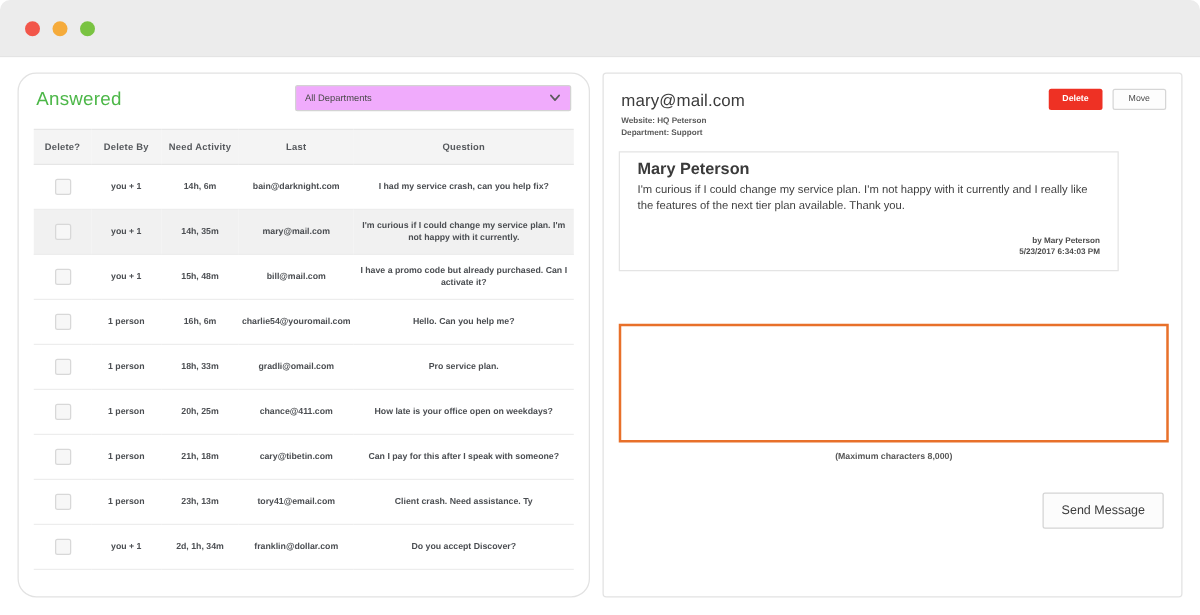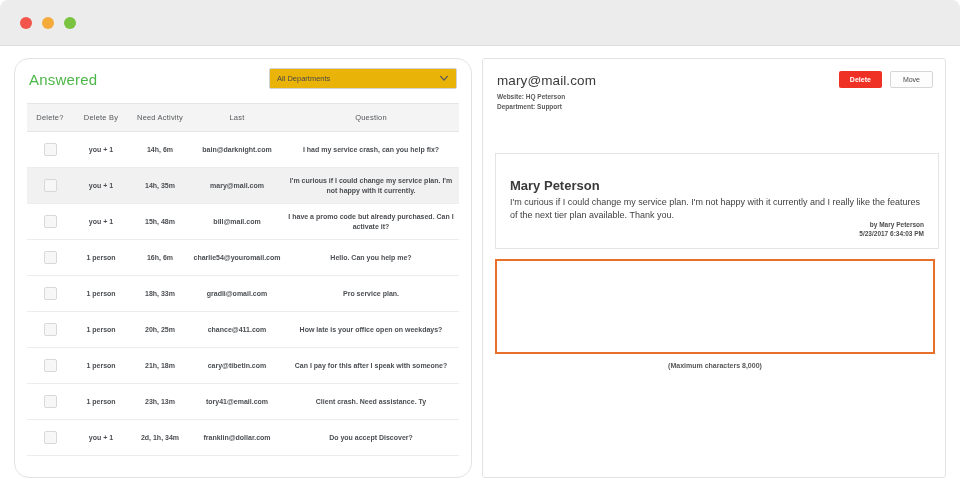--- a/index.html
+++ b/index.html
@@ -54,24 +54,24 @@
     height: 44px;
     padding: 0 14px;
   }
   .panel-title {
     position: absolute; left: 14px; top: 12px;
     font-size: 15px; color: #4cb748; font-weight: 400;
     letter-spacing: .2px;
   }
   .dept-select {
     position: absolute; right: 14px; top: 9px;
-    width: 188px; height: 21px;
+    width: 221px; height: 21px;
     border: 1px solid #d3d3d3;
     border-radius: 2px;
-    background: #eab308;
+    background: #f0abfc;
     font-size: 7.5px; color: #4a4a4a;
     line-height: 19px;
     padding-left: 7px;
     cursor: pointer;
   }
   .dept-select .chev {
     position: absolute; right: 7px; top: 4px;
     width: 10px; height: 10px;
   }
 
@@ -81,21 +81,21 @@
     width: 432px;
     border-collapse: collapse;
     table-layout: fixed;
   }
   table.msg-table thead th {
     background: #f4f4f4;
     border-top: 1px solid #e6e6e6;
     border-bottom: 1px solid #e6e6e6;
     height: 28px;
     font-size: 7.5px;
-    font-weight: normal;
+    font-weight: bold;
     color: #55585c;
     text-align: center;
     letter-spacing: .2px;
   }
   table.msg-table tbody td {
     border-bottom: 1px solid #ededed;
     height: 36px;
     font-size: 7px;
     color: #4b4e52;
     text-align: center;
@@ -150,25 +150,24 @@
   .btn-move {
     background: #fdfdfd; color: #4a4a4a;
     border: 1px solid #d6d6d6; border-radius: 2px;
     font-size: 7px; font-weight: normal;
     padding: 4px 12px; cursor: pointer;
     font-family: "Liberation Sans", sans-serif;
   }
 
   .message-card {
     position: absolute; left: 12px; top: 62px;
-    width: 444px; height: 96px;
+    width: 400px; height: 96px;
     border: 1px solid #e4e4e4;
     background: #ffffff;
-    padding: 24px 14px 8px 14px;
-    margin-top: 32px;
+    padding: 5px 14px 8px 14px;
   }
   .msg-author {
     font-size: 13px; color: #3a3a3a; font-weight: bold;
     margin-bottom: 3px;
   }
   .msg-body {
     font-size: 9px; color: #3f3f3f; line-height: 1.45;
     font-weight: normal;
   }
   .msg-sig {
@@ -327,16 +326,17 @@
         <div class="msg-sig">
           <div>by Mary Peterson</div>
           <div>5/23/2017 6:34:03 PM</div>
         </div>
       </div>
 
       <textarea class="reply-box" placeholder="" style=""></textarea>
 
       <div class="maxchars">(Maximum characters 8,000)</div>
 
+      <button class="btn-send">Send Message</button>
     </div>
 
   </div>
 </div>
 
 </body></html>

